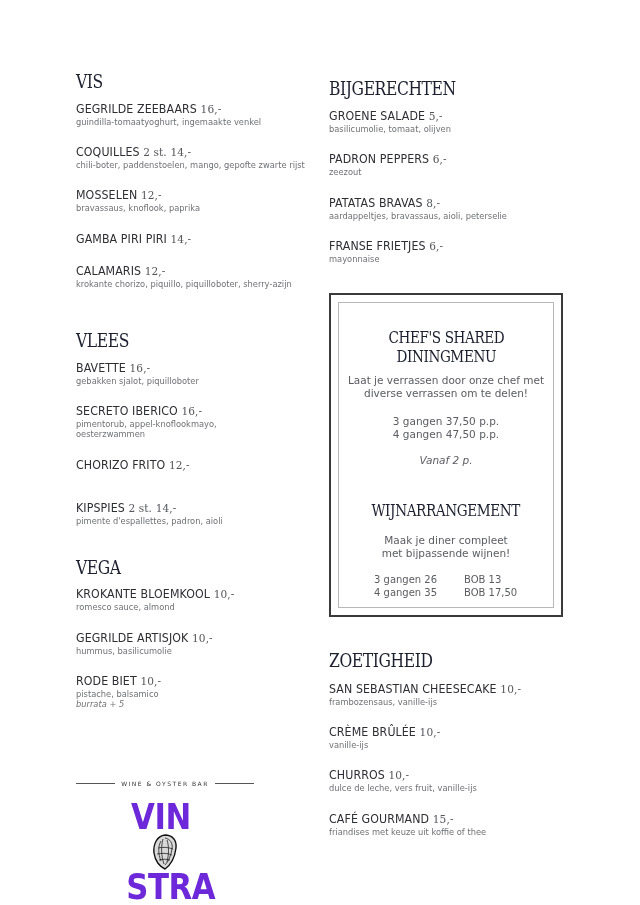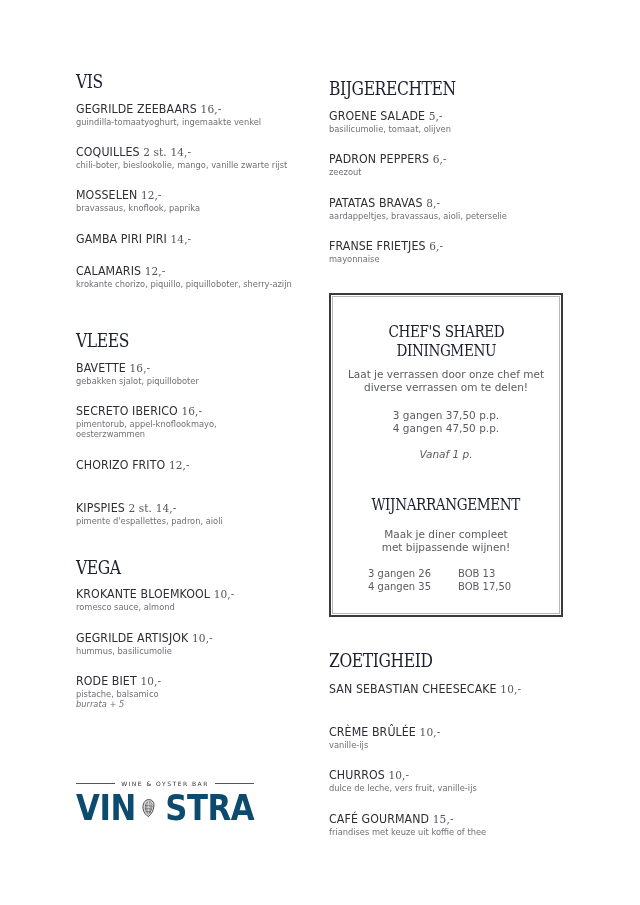--- a/index.html
+++ b/index.html
@@ -51,21 +51,21 @@
       font-style: italic;
       color: #6f7076;
       line-height: 10px;
     }
 
     .box {
       position: absolute;
       left: 329px; top: 293px;
       width: 234px; height: 324px;
       border: 2px solid #3a3a3a;
-      padding: 1px;
+      padding: 7px;
     }
     .box-inner {
       width: 100%; height: 100%;
       border: 1px solid #b8b8b8;
       position: relative;
       text-align: center;
     }
     .box-title {
       position: absolute; left: 0; right: 0;
       font-family: "DejaVu Serif", serif;
@@ -93,48 +93,49 @@
     .wine-row .c1 { width: 90px; }
 
     .logo { position: absolute; left: 76px; top: 780px; width: 178px; }
     .logo-tag {
       display: flex; align-items: center; gap: 6px;
       font-family: "DejaVu Sans", sans-serif;
       font-size: 6px; letter-spacing: 1.5px; color: #333;
     }
     .logo-tag .line { flex: 1; height: 1px; background: #555; }
     .logo-word {
-      margin-top: 3px;
+      margin-top: 13px;
       display: flex; align-items: center; justify-content: space-between;
       font-family: "DejaVu Sans", sans-serif;
       font-weight: bold;
       font-size: 35px;
       line-height: 34px;
-      color: #0c4a6e;
+      color: #6d28d9;
       letter-spacing: -0.5px;
+      flex-direction: column;
     }
     .logo-word .part { display: inline-block; transform: scaleX(0.88); }
     .logo-word .part.l { transform-origin: left center; }
     .logo-word .part.r { transform-origin: right center; }
     .oyster { width: 26px; height: 36px; margin: 0 -2px; }
   </style>
 </head>
 <body>
 
 <div class="col col-left">
   <h2 class="section-title" style="top:70px;">VIS</h2>
 
   <div class="item" style="top:98px;">
     <div class="item-name"><span>GEGRILDE ZEEBAARS</span> <span class="price">16,-</span></div>
     <div class="item-desc">guindilla-tomaatyoghurt, ingemaakte venkel</div>
   </div>
 
   <div class="item" style="top:141px;">
     <div class="item-name"><span>COQUILLES</span> <span class="qty">2 st.</span> <span class="price">14,-</span></div>
-    <div class="item-desc">chili-boter, bieslookolie, mango, vanille zwarte rijst</div>
+    <div class="item-desc">chili-boter, paddenstoelen, mango, gepofte zwarte rijst</div>
   </div>
 
   <div class="item" style="top:184px;">
     <div class="item-name"><span>MOSSELEN</span> <span class="price">12,-</span></div>
     <div class="item-desc">bravassaus, knoflook, paprika</div>
   </div>
 
   <div class="item" style="top:228px;">
     <div class="item-name"><span>GAMBA PIRI PIRI</span> <span class="price">14,-</span></div>
   </div>
@@ -220,20 +221,21 @@
 
   <div class="item" style="top:235px;">
     <div class="item-name"><span>FRANSE FRIETJES</span> <span class="price">6,-</span></div>
     <div class="item-desc">mayonnaise</div>
   </div>
 
   <h2 class="section-title" style="top:649px;">ZOETIGHEID</h2>
 
   <div class="item" style="top:678px;">
     <div class="item-name"><span>SAN SEBASTIAN CHEESECAKE</span> <span class="price">10,-</span></div>
+    <div class="item-desc">frambozensaus, vanille-ijs</div>
   </div>
 
   <div class="item" style="top:721px;">
     <div class="item-name"><span>CRÈME BRÛLÉE</span> <span class="price">10,-</span></div>
     <div class="item-desc">vanille-ijs</div>
   </div>
 
   <div class="item" style="top:764px;">
     <div class="item-name"><span>CHURROS</span> <span class="price">10,-</span></div>
     <div class="item-desc">dulce de leche, vers fruit, vanille-ijs</div>
@@ -252,21 +254,21 @@
       <span>DININGMENU</span>
     </div>
     <div class="box-text" style="top:71px;">
       <span>Laat je verrassen door onze chef met</span><br>
       <span>diverse verrassen om te delen!</span>
     </div>
     <div class="box-text" style="top:112px;">
       <span>3 gangen 37,50 p.p.</span><br>
       <span>4 gangen 47,50 p.p.</span>
     </div>
-    <div class="box-text italic" style="top:151px;">Vanaf 1 p.</div>
+    <div class="box-text italic" style="top:151px;">Vanaf 2 p.</div>
 
     <div class="box-title" style="top:198px;">
       <span>WIJNARRANGEMENT</span>
     </div>
     <div class="box-text" style="top:231px;">
       <span>Maak je diner compleet</span><br>
       <span>met bijpassende wijnen!</span>
     </div>
     <div class="wine-table">
       <div class="wine-row">

